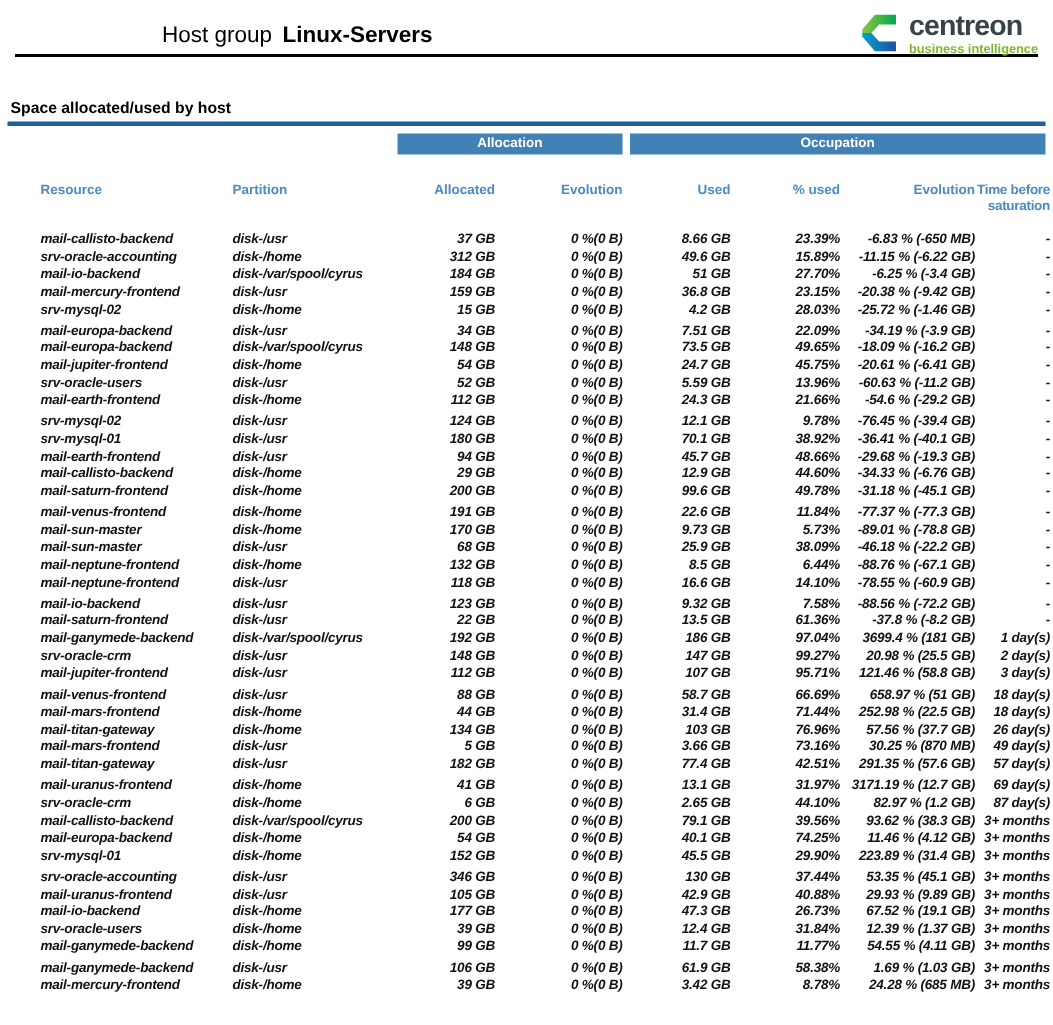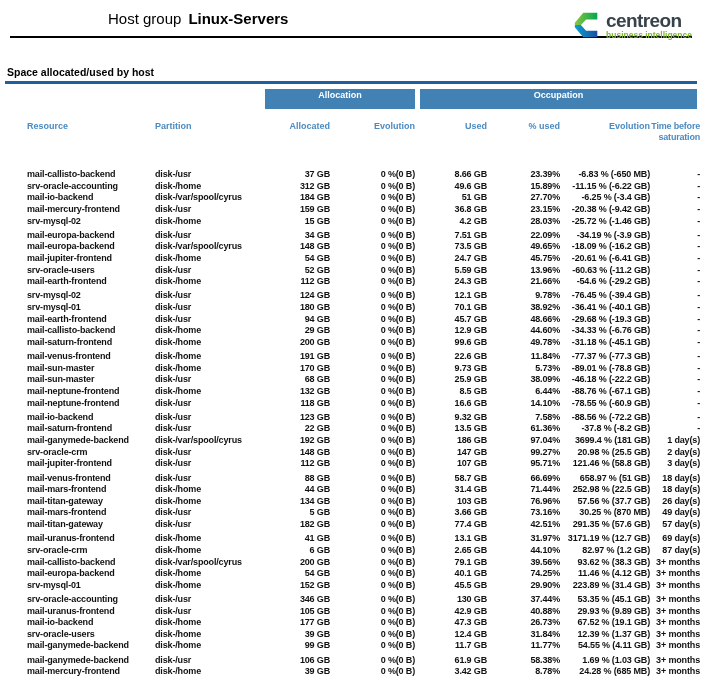--- a/index.html
+++ b/index.html
@@ -10,49 +10,49 @@
     --brand-green:#7db928;
   }
   *{box-sizing:border-box;}
   html,body{margin:0;padding:0;background:#fff;}
   .page{
     width:702px;height:683px;background:#fff;position:relative;overflow:hidden;
     font-family:"Liberation Sans",sans-serif;color:#111;
   }
   
   .report-header{
-    display:flex;align-items:flex-start;margin:0 10px;padding-top:10px;height:38px;
+    display:flex;align-items:center;margin:0 10px;padding-top:10px;height:38px;
     border-bottom:2px solid #000;
   }
   .title{margin-left:98px;font-size:15px;color:#000;white-space:nowrap;}
   .title .prefix{font-weight:normal;}
   .title .name{font-weight:bold;margin-left:7px;}
   .logo{margin-left:auto;display:flex;align-items:center;gap:4px;padding-bottom:2px;}
   .logo svg{width:30px;height:30px;display:block;}
   .logo-text{display:flex;flex-direction:column;line-height:1;}
   .logo-text .brand{font-size:19px;font-weight:bold;color:var(--brand-dark);letter-spacing:-0.6px;}
   .logo-text .tagline{font-size:8.5px;font-weight:bold;color:var(--brand-green);margin-top:1px;}
   
   .section-title{margin:28px 0 3px 7px;font-size:10.5px;font-weight:bold;color:#000;}
   .section-rule{height:3px;background:var(--rule-blue);margin:0 5px;}
   
   .table{margin-top:5px;}
   .grid{display:grid;grid-template-columns:128px 110px 65px 85px 72px 73px 90px 50px;padding-left:27px;}
   .band-row{height:12px;margin-bottom:2px;}
   .band{
     background:var(--band-blue);color:#fff;font-size:9px;font-weight:bold;
-    text-align:center;line-height:12px;height:20px;
+    text-align:center;line-height:12px;height:14px;
   }
   .band.allocation{grid-column:3/5;}
   .band.occupation{grid-column:5/9;margin-left:5px;margin-right:3px;}
   .colhead-row{font-size:9px;font-weight:bold;color:var(--header-blue);align-items:start;min-height:32px;margin-top:20px;}
   .colhead-row .cell{line-height:11px;white-space:nowrap;}
   .cell.r{text-align:right;}
   .time-head{white-space:normal !important;text-align:right;line-height:10.3px;letter-spacing:-0.2px;}
-  .rows{margin-top:16px;}
+  .rows{margin-top:1px;font-style:italic;}
   .row{height:11.65px;}
   .row.gap{margin-top:2.5px;}
   .row .cell{
     font-size:9px;font-weight:bold;color:#111;line-height:11.65px;
     white-space:nowrap;letter-spacing:-0.15px;
   }
 </style>
 </head>
 <body>
 

